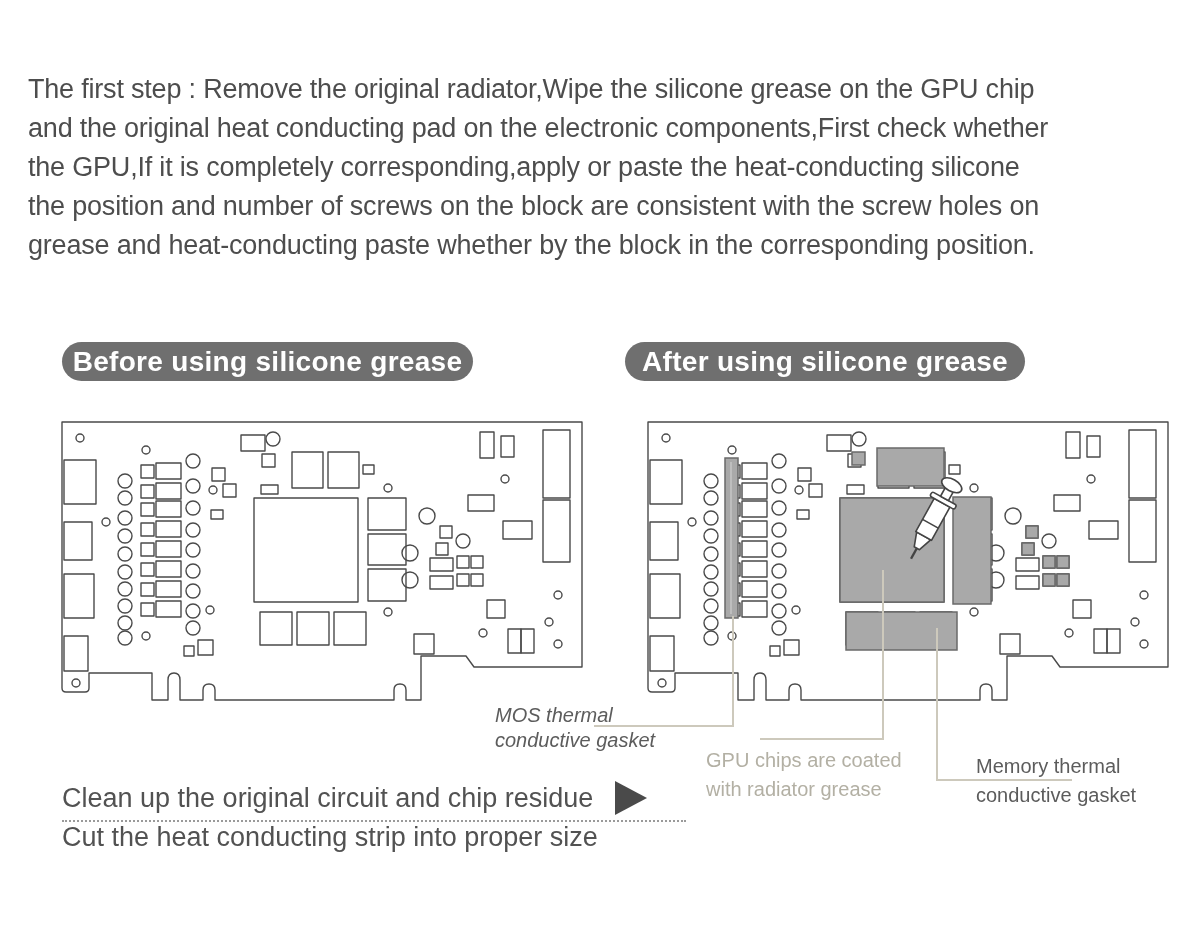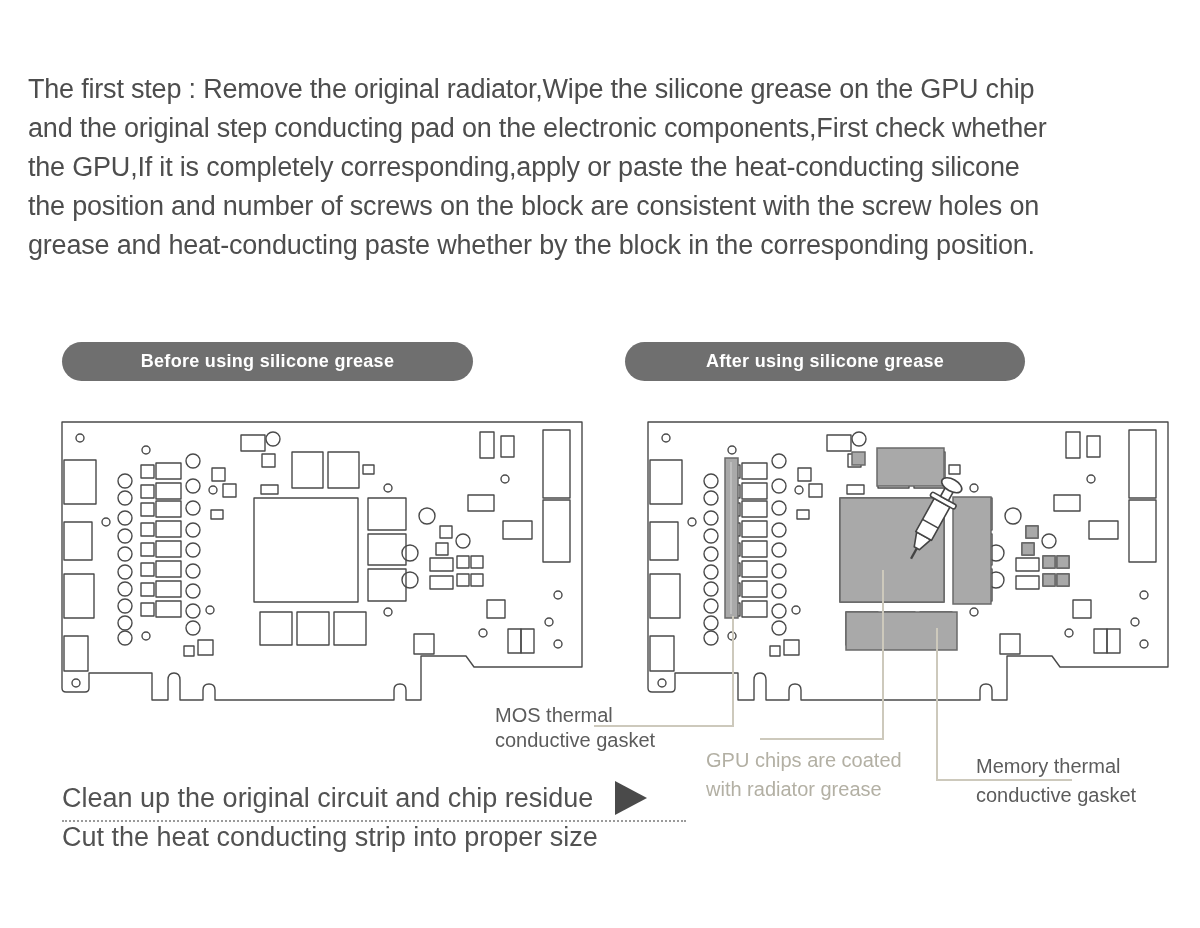--- a/index.html
+++ b/index.html
@@ -11,21 +11,21 @@
   #stage{
     position:relative;width:1200px;height:928px;background:#fff;overflow:hidden;
     font-family:"Liberation Sans","DejaVu Sans",sans-serif;
     padding-left:40px;
   }
   
   .intro{position:absolute;left:28px;top:70px;color:var(--text-dark);
     font-size:27px;line-height:39px;letter-spacing:-0.2px;white-space:nowrap;font-weight:400;}
   
   .pill{position:absolute;top:342px;height:39px;border-radius:20px;background:var(--pill-bg);
-    color:var(--pill-text);font-size:18px;font-weight:700;letter-spacing:.3px;
+    color:var(--pill-text);font-size:28px;font-weight:700;letter-spacing:.3px;
     display:flex;align-items:center;justify-content:center;white-space:nowrap;}
   .pill.before{left:62px;width:411px;}
   .pill.after{left:625px;width:400px;text-align:right;}
   
   .board{position:absolute;width:524px;height:284px;}
   .board.left{left:60px;top:420px;}
   .board.right{left:646px;top:420px;}
   
   #leaders{position:absolute;left:0;top:0;width:1200px;height:928px;pointer-events:none;}
   
@@ -40,21 +40,21 @@
   .divider{width:624px;border-bottom:2px dotted var(--divider);margin-top:5px;}
   .row2{margin-top:0;white-space:nowrap;}
 </style>
 </head>
 <body>
 
 <div id="stage">
 
   <div class="intro">
     <div>The first step : Remove the original radiator,Wipe the silicone grease on the GPU chip</div>
-    <div>and the original step conducting pad on the electronic components,First check whether</div>
+    <div>and the original heat conducting pad on the electronic components,First check whether</div>
     <div>the GPU,If it is completely corresponding,apply or paste the heat-conducting silicone</div>
     <div>the position and number of screws on the block are consistent with the screw holes on</div>
     <div>grease and heat-conducting paste whether by the block in the corresponding position.</div>
   </div>
 
   <div class="pill before">Before using silicone grease</div>
   <div class="pill after">After using silicone grease</div>
 
   <svg class="board left" viewBox="-2 -2 524 284">
     <defs>
@@ -202,21 +202,21 @@
     </g>
     <use href="#syringeShape" transform="translate(264,135) rotate(29)"></use>
   </svg>
 
   <svg id="leaders" viewBox="0 0 1200 928">
     <path d="M733,616 V726 H594" fill="none" stroke="#cdc9bc" stroke-width="2"></path>
     <path d="M883,570 V739 H760" fill="none" stroke="#cdc9bc" stroke-width="2"></path>
     <path d="M937,628 V780 H1072" fill="none" stroke="#cdc9bc" stroke-width="2"></path>
   </svg>
 
-  <div class="ann mos" style="left:495px;top:703px;">
+  <div class="ann mos" style="left:495px;top:703px;font-style:italic;">
     <div>MOS thermal</div>
     <div>conductive gasket</div>
   </div>
   <div class="ann gpu" style="left:706px;top:746px;">
     <div>GPU chips are coated</div>
     <div>with radiator grease</div>
   </div>
   <div class="ann mem" style="left:976px;top:752px;">
     <div>Memory thermal</div>
     <div>conductive gasket</div>

